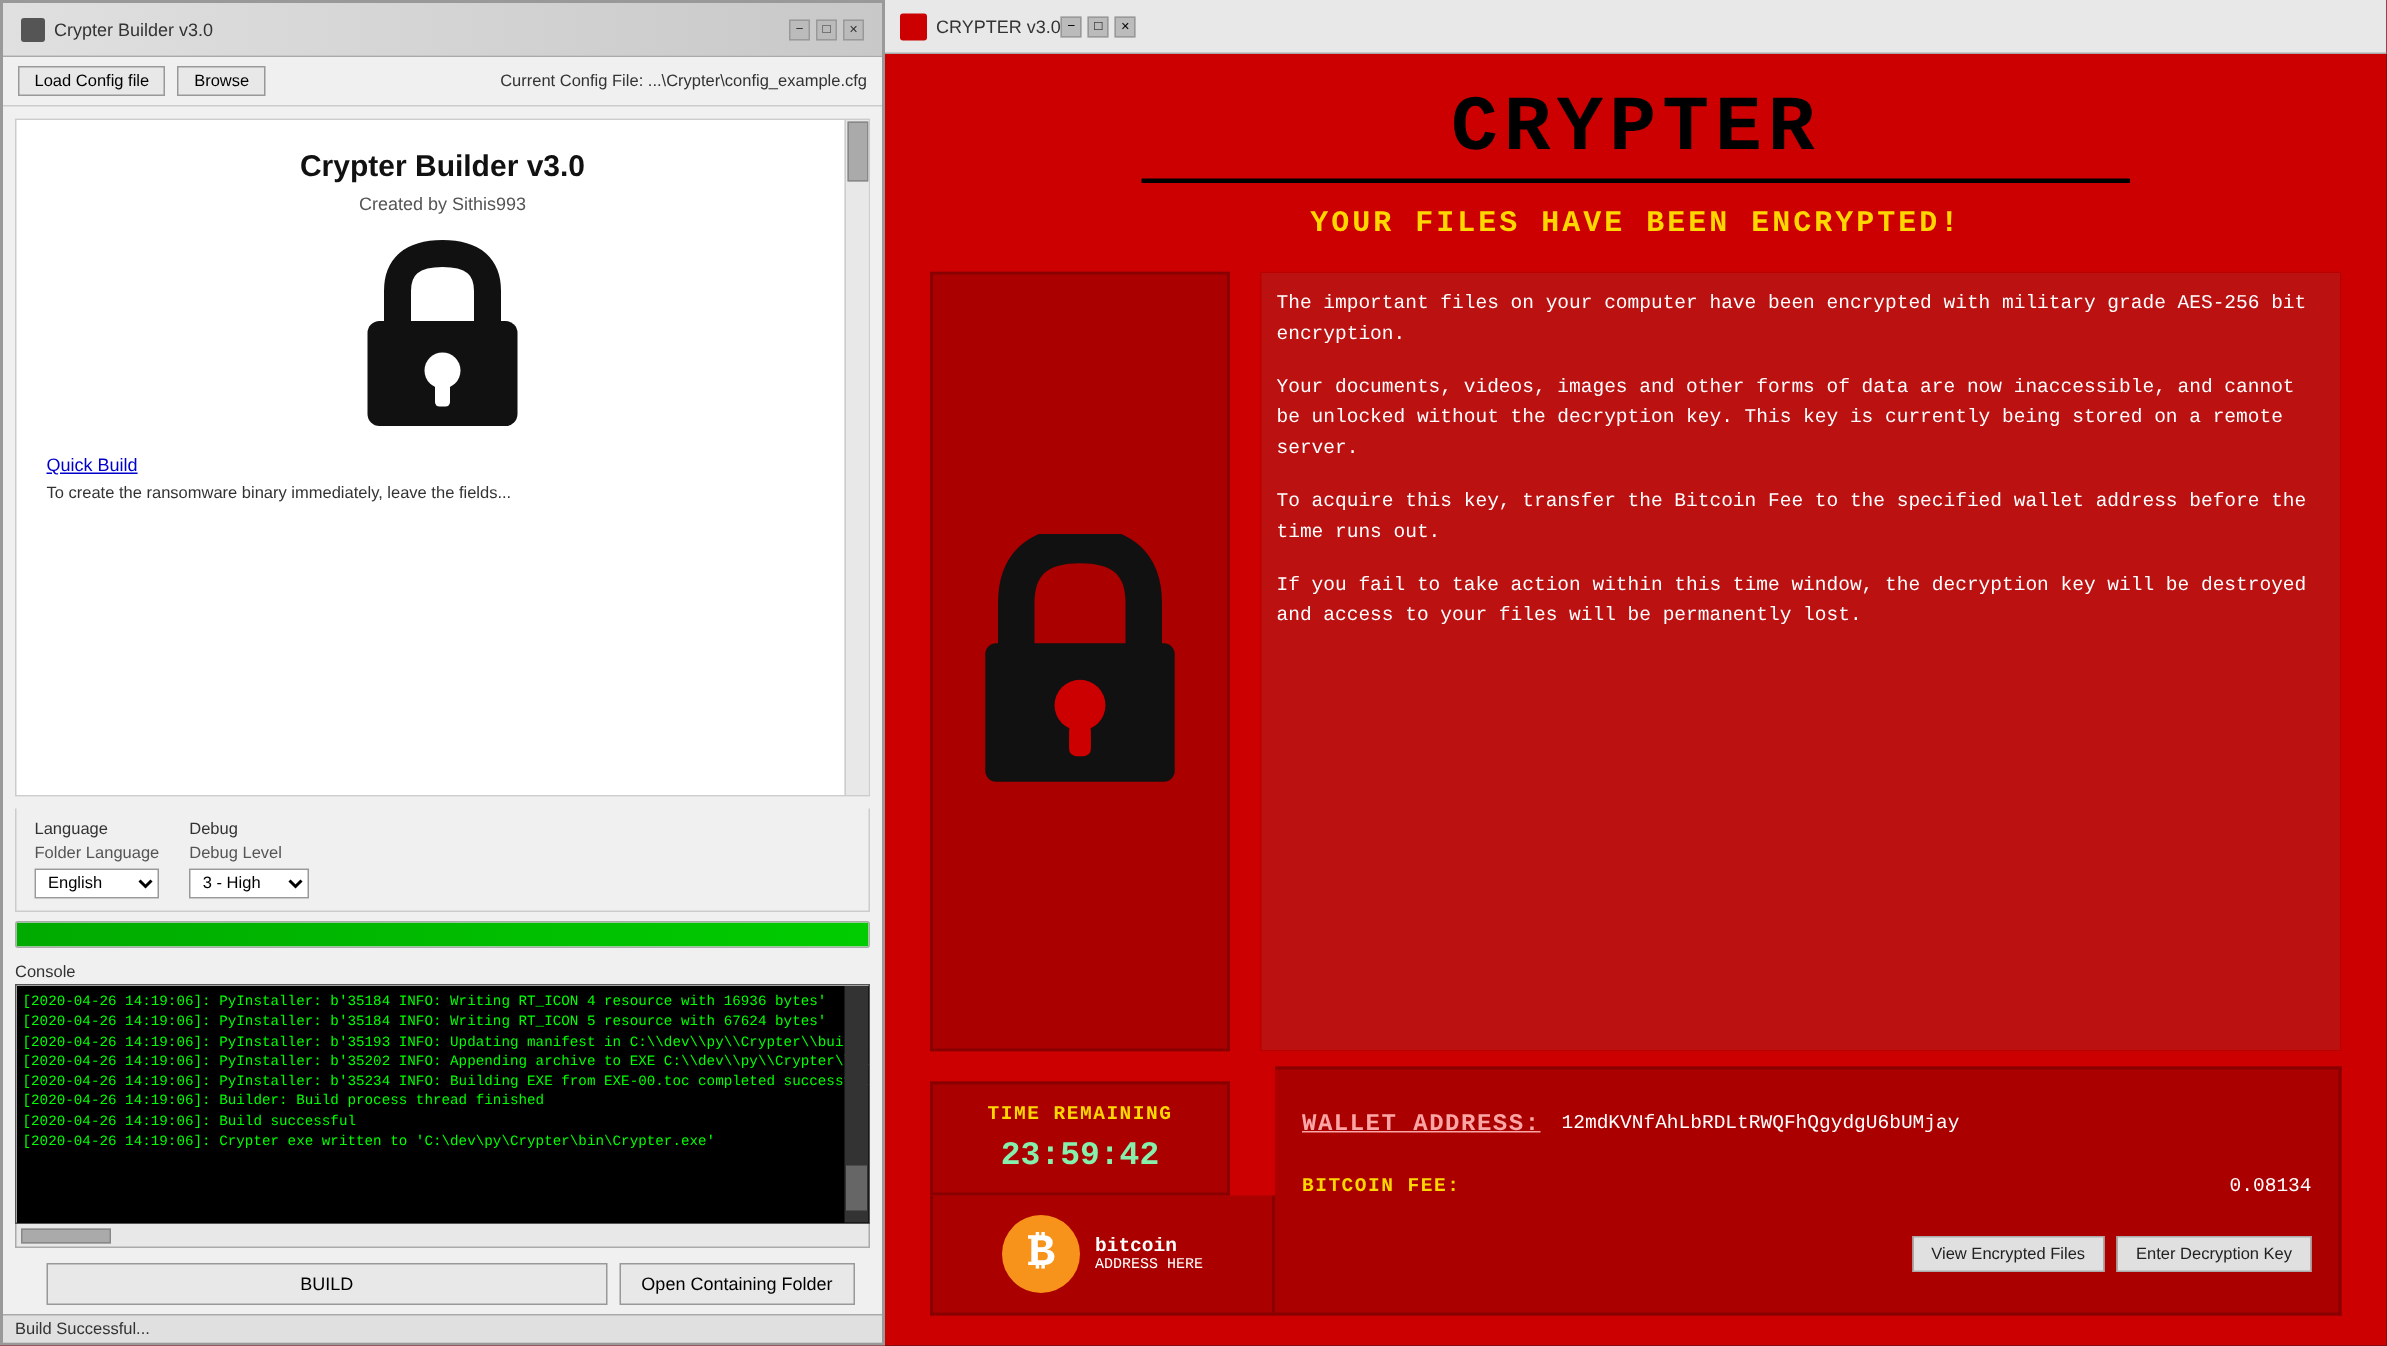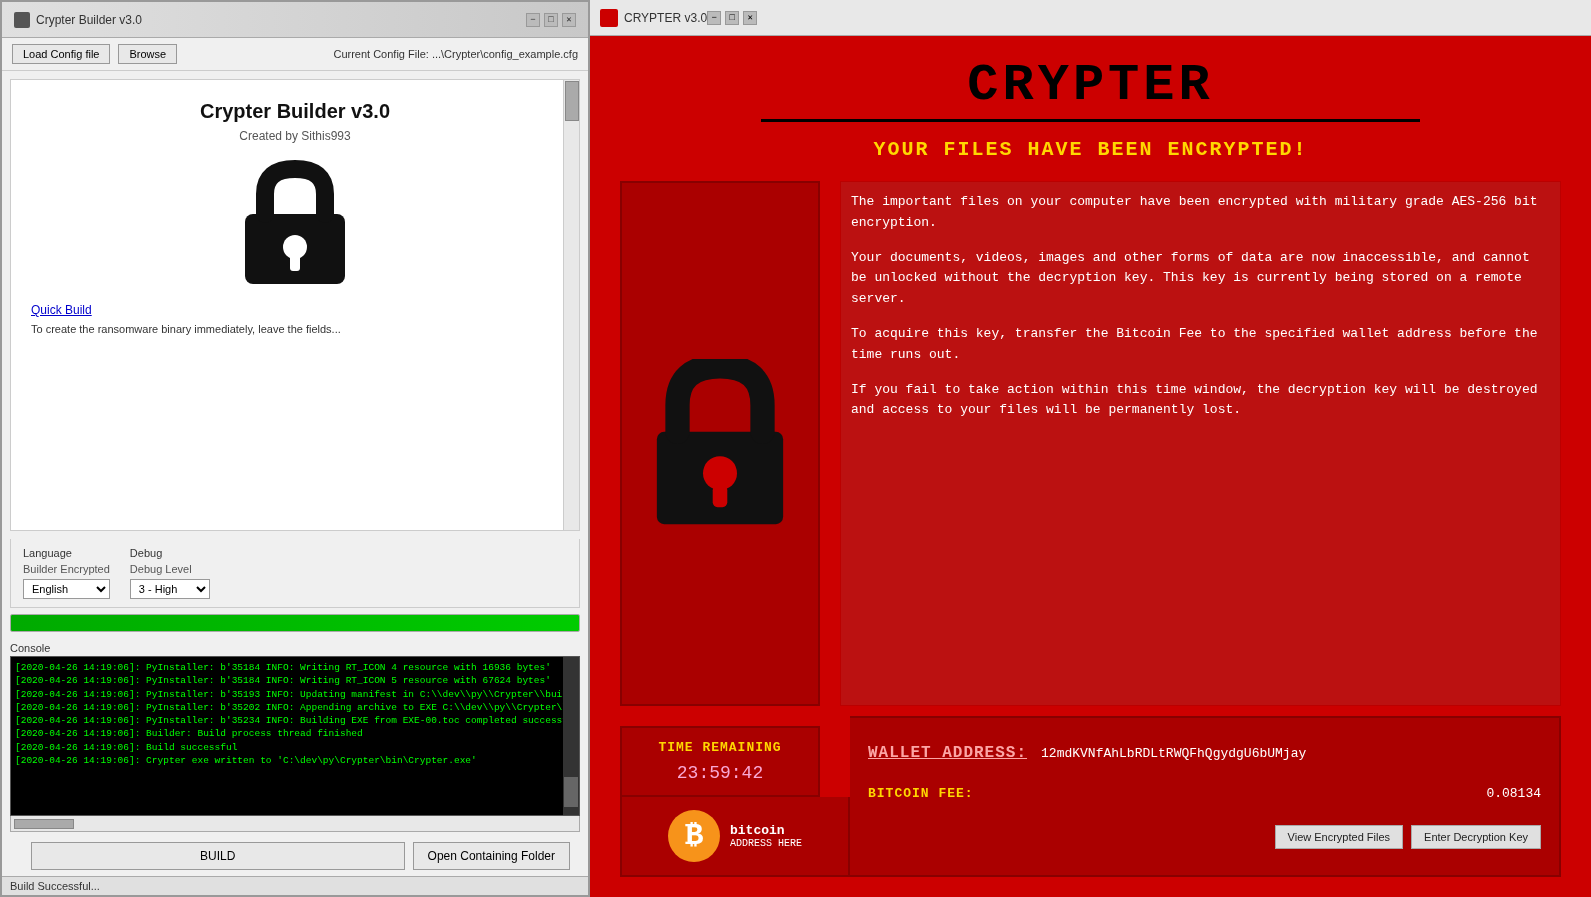--- a/index.html
+++ b/index.html
@@ -499,24 +499,24 @@
     .timer-label {
       color: #ffd700;
       font-family: 'Courier New', monospace;
       font-size: 13px;
       font-weight: bold;
       letter-spacing: 1px;
       margin-bottom: 8px;
     }
 
     .timer-value {
-      color: #f9a8d4;
+      color: #86efac;
       font-family: 'Courier New', monospace;
-      font-size: 18px;
-      font-weight: normal;
+      font-size: 22px;
+      font-weight: bold;
     }
 
     .wallet-btn {
       background: #e0e0e0;
       border: 1px solid #aaa;
       padding: 5px 12px;
       font-size: 11px;
       font-family: 'Segoe UI', sans-serif;
       cursor: pointer;
       color: #222;
@@ -575,21 +575,21 @@
       </div>
       <div class="scroll-bar-right">
         <div class="scroll-thumb"></div>
       </div>
     </div>
 
     <div class="form-section">
       <div class="form-row">
         <div class="form-group">
           <span class="form-label">Language</span>
-          <span class="form-sublabel">Builder Encrypted</span>
+          <span class="form-sublabel">Folder Language</span>
           <select class="form-select">
             <option>English</option>
           </select>
         </div>
         <div class="form-group">
           <span class="form-label">Debug</span>
           <span class="form-sublabel">Debug Level</span>
           <select class="form-select">
             <option>3 - High</option>
           </select>

